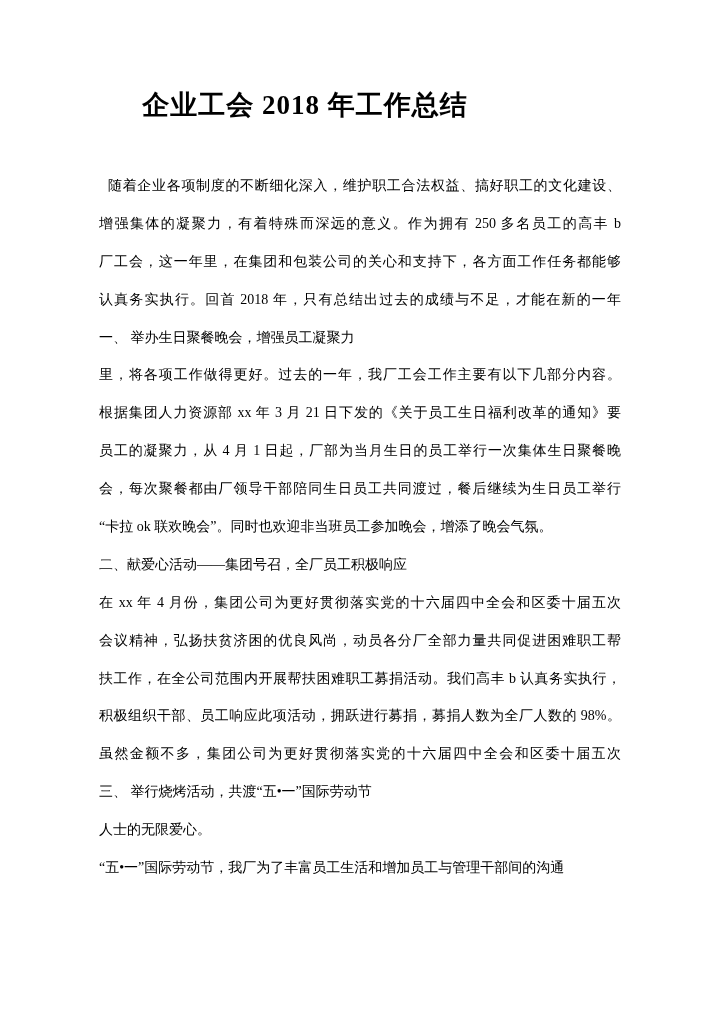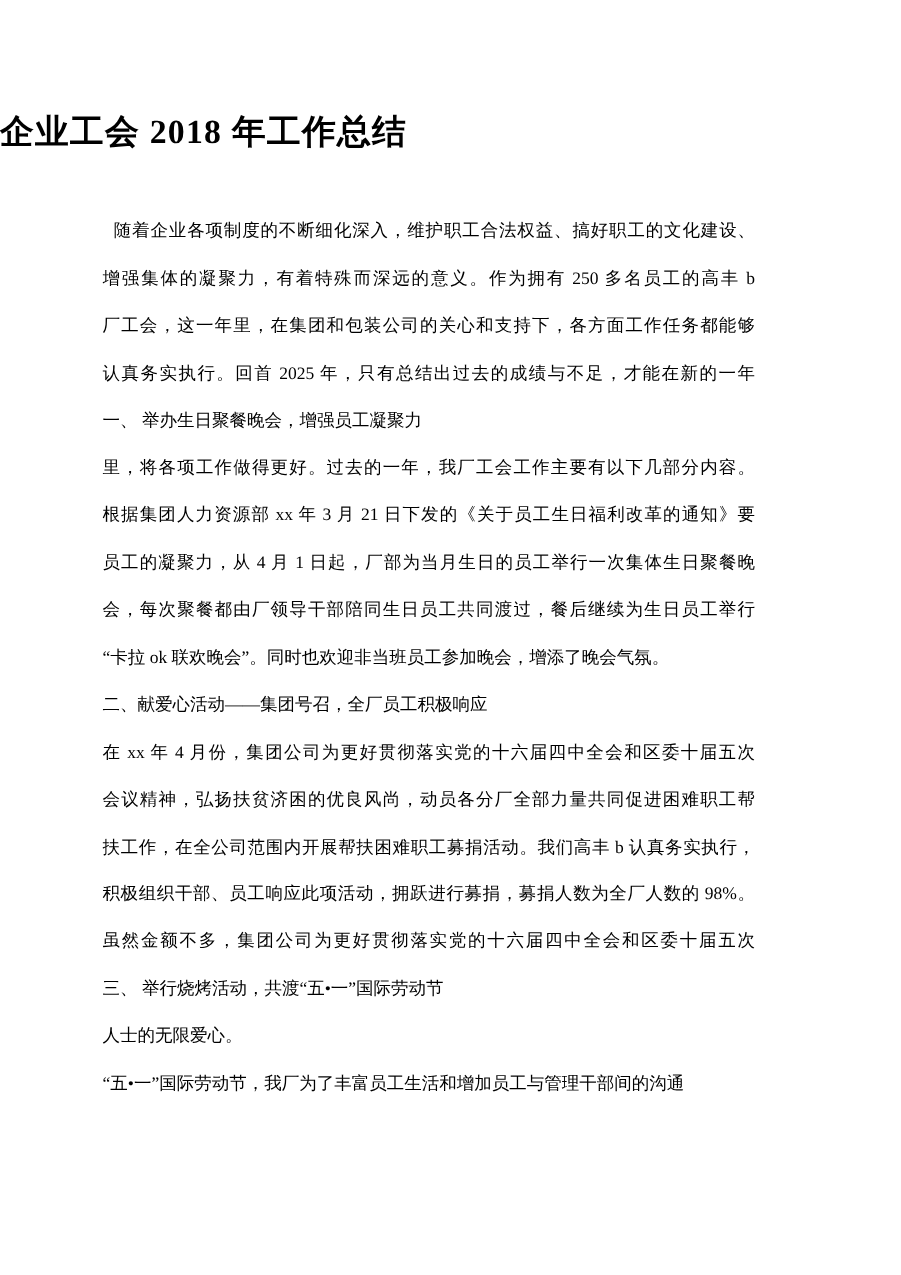--- a/index.html
+++ b/index.html
@@ -17,28 +17,29 @@
     overflow: hidden;
   }
   .doc-title {
     position: absolute;
     top: 81px;
     left: 0;
     width: 610px;
     height: 48px;
     line-height: 48px;
     margin: 0;
+    text-align: center;
     font-size: 27px;
     font-weight: bold;
     letter-spacing: 1px;
   }
   .doc-body {
     position: absolute;
     top: 167px;
-    left: 82px;
+    left: 99px;
     width: 522px;
   }
   .line {
     height: 37.9px;
     line-height: 37.9px;
     font-size: 14px;
     text-align: left;
     overflow: hidden;
   }
   .line.j {
@@ -54,21 +55,21 @@
 
 <div class="page">
 
   <h1 class="doc-title">企业工会 2018 年工作总结</h1>
 
   <div class="doc-body">
 
     <div class="line j indent">随着企业各项制度的不断细化深入，维护职工合法权益、搞好职工的文化建设、</div>
     <div class="line j">增强集体的凝聚力，有着特殊而深远的意义。作为拥有 250 多名员工的高丰 b</div>
     <div class="line j">厂工会，这一年里，在集团和包装公司的关心和支持下，各方面工作任务都能够</div>
-    <div class="line j">认真务实执行。回首 2025 年，只有总结出过去的成绩与不足，才能在新的一年</div>
+    <div class="line j">认真务实执行。回首 2018 年，只有总结出过去的成绩与不足，才能在新的一年</div>
     <div class="line">一、 举办生日聚餐晚会，增强员工凝聚力</div>
 
     <div class="line j">里，将各项工作做得更好。过去的一年，我厂工会工作主要有以下几部分内容。</div>
 
     <div class="line j">根据集团人力资源部 xx 年 3 月 21 日下发的《关于员工生日福利改革的通知》要</div>
     <div class="line j">员工的凝聚力，从 4 月 1 日起，厂部为当月生日的员工举行一次集体生日聚餐晚</div>
     <div class="line j">会，每次聚餐都由厂领导干部陪同生日员工共同渡过，餐后继续为生日员工举行</div>
     <div class="line">“卡拉 ok 联欢晚会”。同时也欢迎非当班员工参加晚会，增添了晚会气氛。</div>
 
     <div class="line">二、献爱心活动——集团号召，全厂员工积极响应</div>

